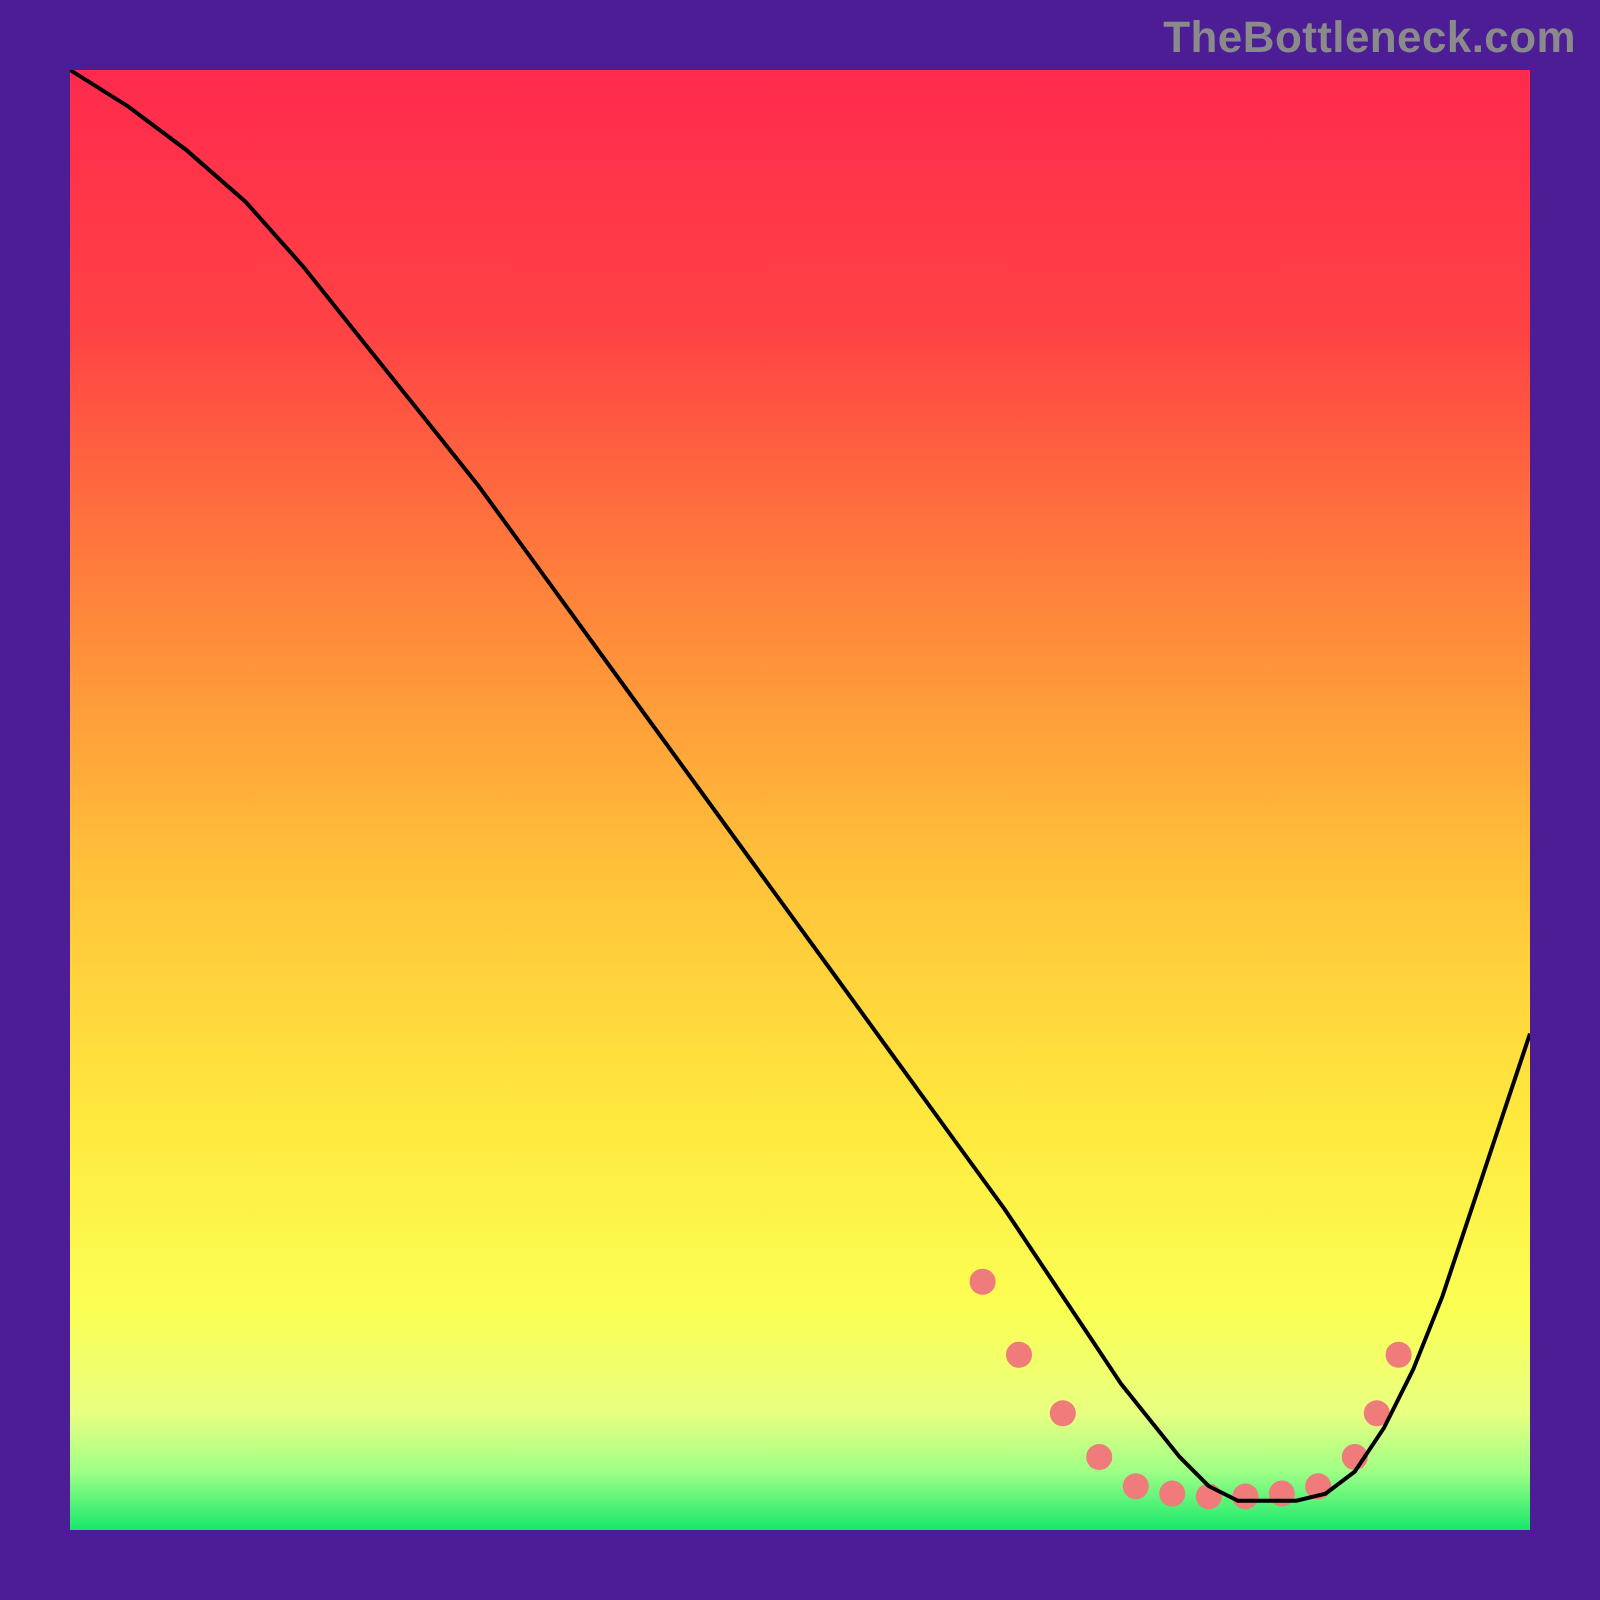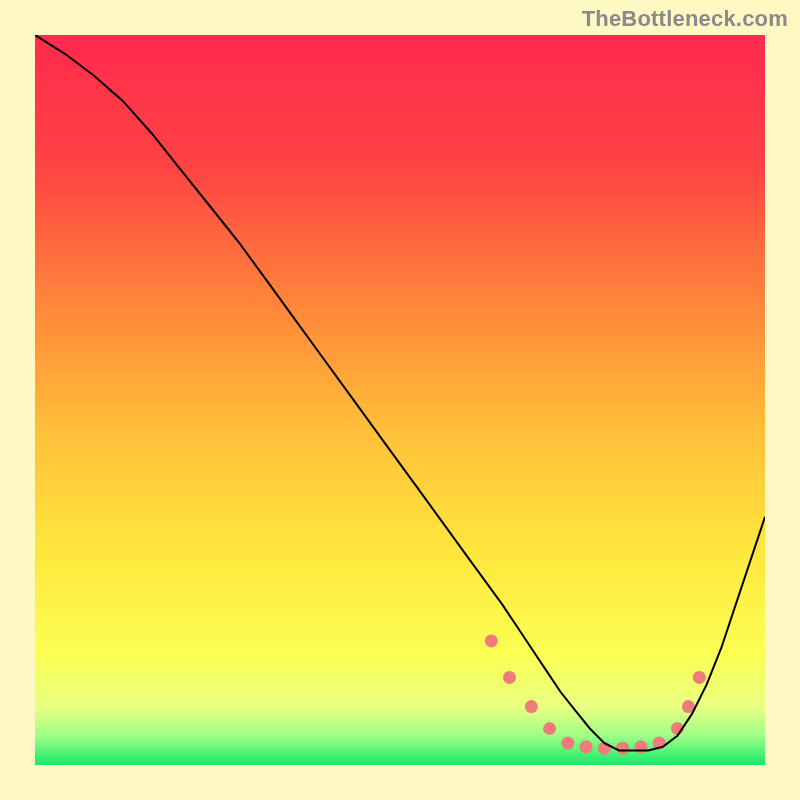--- a/index.html
+++ b/index.html
@@ -7,21 +7,21 @@
     padding: 0;
     width: 800px;
     height: 800px;
     background: #000;
     overflow: hidden;
     font-family: Arial, Helvetica, sans-serif;
   }
   .frame {
     position: absolute;
     inset: 0;
-    background: #fef9c3;
+    background: #4c1d95;
     text-decoration: underline;
   }
   .plot {
     position: absolute;
     left: 35px;
     top: 35px;
     width: 730px;
     height: 730px;
     overflow: hidden;
   }

